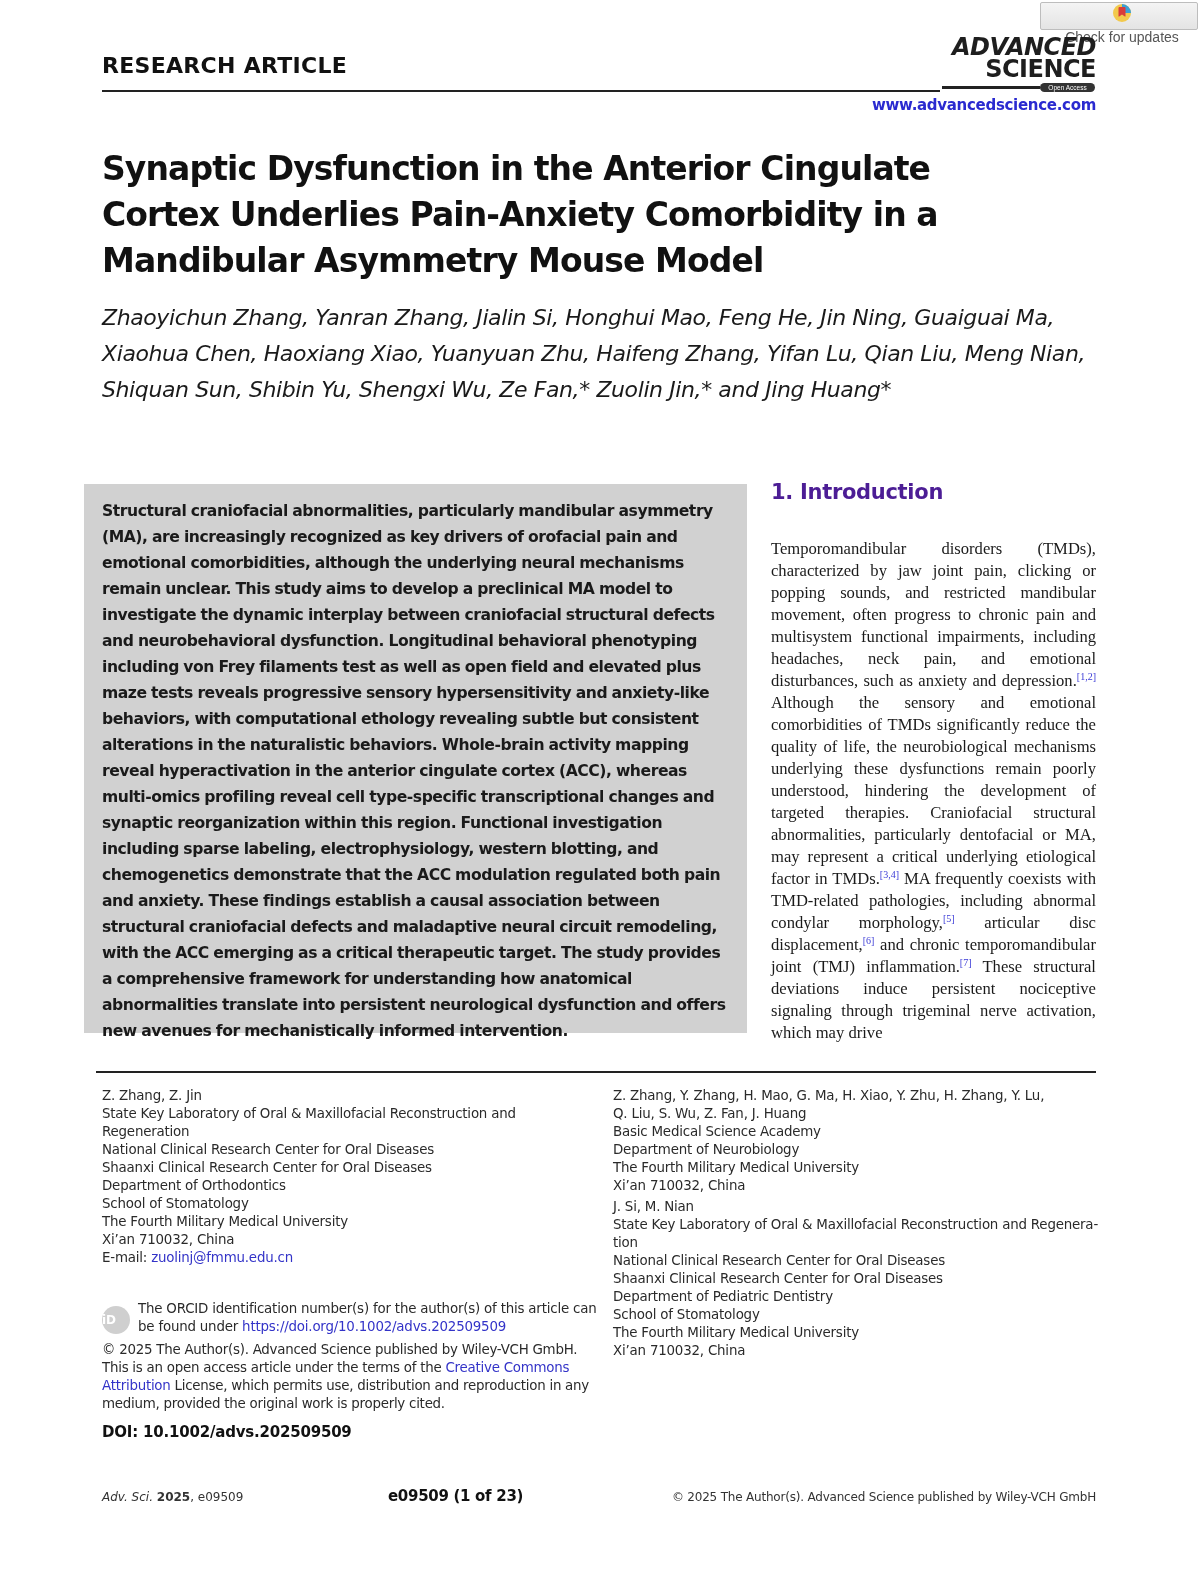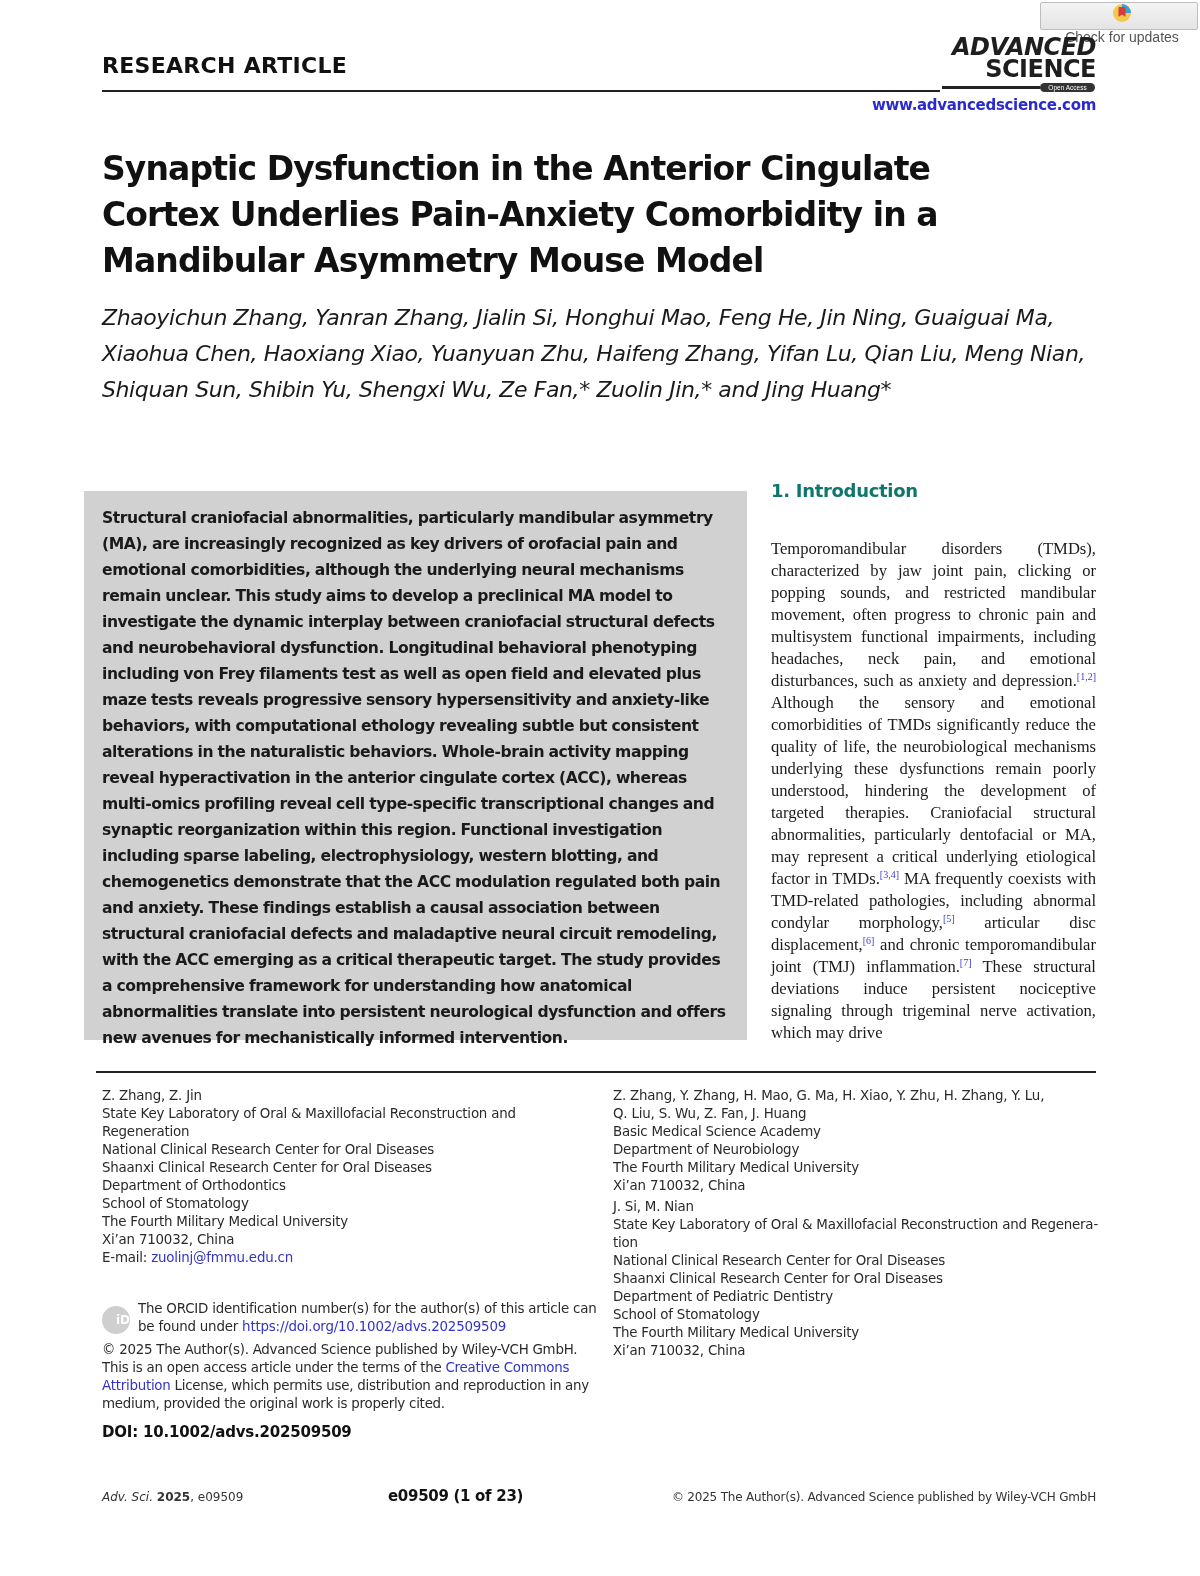--- a/index.html
+++ b/index.html
@@ -42,30 +42,29 @@
   }
   .authors {
     position: absolute; left: 102px; top: 300px; width: 990px;
     font-family: "DejaVu Sans", sans-serif; font-style: italic; font-size: 22px; line-height: 36px;
     color: #1a1a1a; letter-spacing: -0.4px;
   }
 
   .abstract-box {
     position: absolute; left: 84px; top: 484px; width: 663px; height: 549px; background: #d1d1d1;
     padding: 14px 18px 0 18px;
-    margin-top: 7px;
   }
   .abstract-box p {
     font-family: "DejaVu Sans", sans-serif; font-weight: bold; font-size: 15.6px; line-height: 26px;
     color: #1a1a1a; letter-spacing: -0.45px; word-spacing: -0.5px;
   }
 
   .intro-heading {
     position: absolute; left: 771px; top: 480px; font-family: "DejaVu Sans", sans-serif;
-    font-weight: bold; font-size: 18px; color: #0f766e; letter-spacing: -0.3px;
+    font-weight: bold; font-size: 21px; color: #4c1d95; letter-spacing: -0.3px;
   }
   .intro-body {
     position: absolute; left: 771px; top: 538px; width: 325px;
     font-family: "Liberation Serif", serif; font-size: 16.6px; line-height: 22px; color: #1a1a1a;
     text-align: justify; hyphens: manual;
   }
   .intro-body sup { font-size: 10px; color: #3a3ad6; vertical-align: 6px; line-height: 0; }
 
   .mid-rule { position: absolute; left: 96px; top: 1071px; width: 1000px; height: 1.5px; background: #222; }
 
@@ -75,21 +74,21 @@
   }
   .aff-left { left: 102px; top: 1087px; width: 490px; }
   .aff-right { left: 613px; top: 1087px; width: 490px; }
   .aff-col .line { display: block; white-space: nowrap; }
   .aff-col a { color: #3333c8; text-decoration: none; }
   .aff-group + .aff-group { margin-top: 3px; }
 
   .orcid-block { position: absolute; left: 102px; top: 1300px; width: 495px; }
   .orcid-icon {
     position: absolute; left: 0; top: 6px; width: 28px; height: 28px; border-radius: 50%;
-    background: #cfcfcf; color: #fff; font-size: 12px; font-weight: bold; text-align: right; line-height: 28px;
+    background: #cfcfcf; color: #fff; font-size: 12px; font-weight: bold; text-align: left; line-height: 28px;
     font-family: "DejaVu Sans", sans-serif;
   }
   .orcid-text {
     margin-left: 36px; font-family: "DejaVu Sans", sans-serif; font-size: 13.4px; line-height: 18px; color: #2a2a2a;
     letter-spacing: -0.2px;
   }
   .orcid-text a, .license a { color: #3333c8; text-decoration: none; }
   .license {
     position: absolute; left: 102px; top: 1341px; width: 500px; font-family: "DejaVu Sans", sans-serif;
     font-size: 13.4px; line-height: 18px; color: #2a2a2a; letter-spacing: -0.25px;

